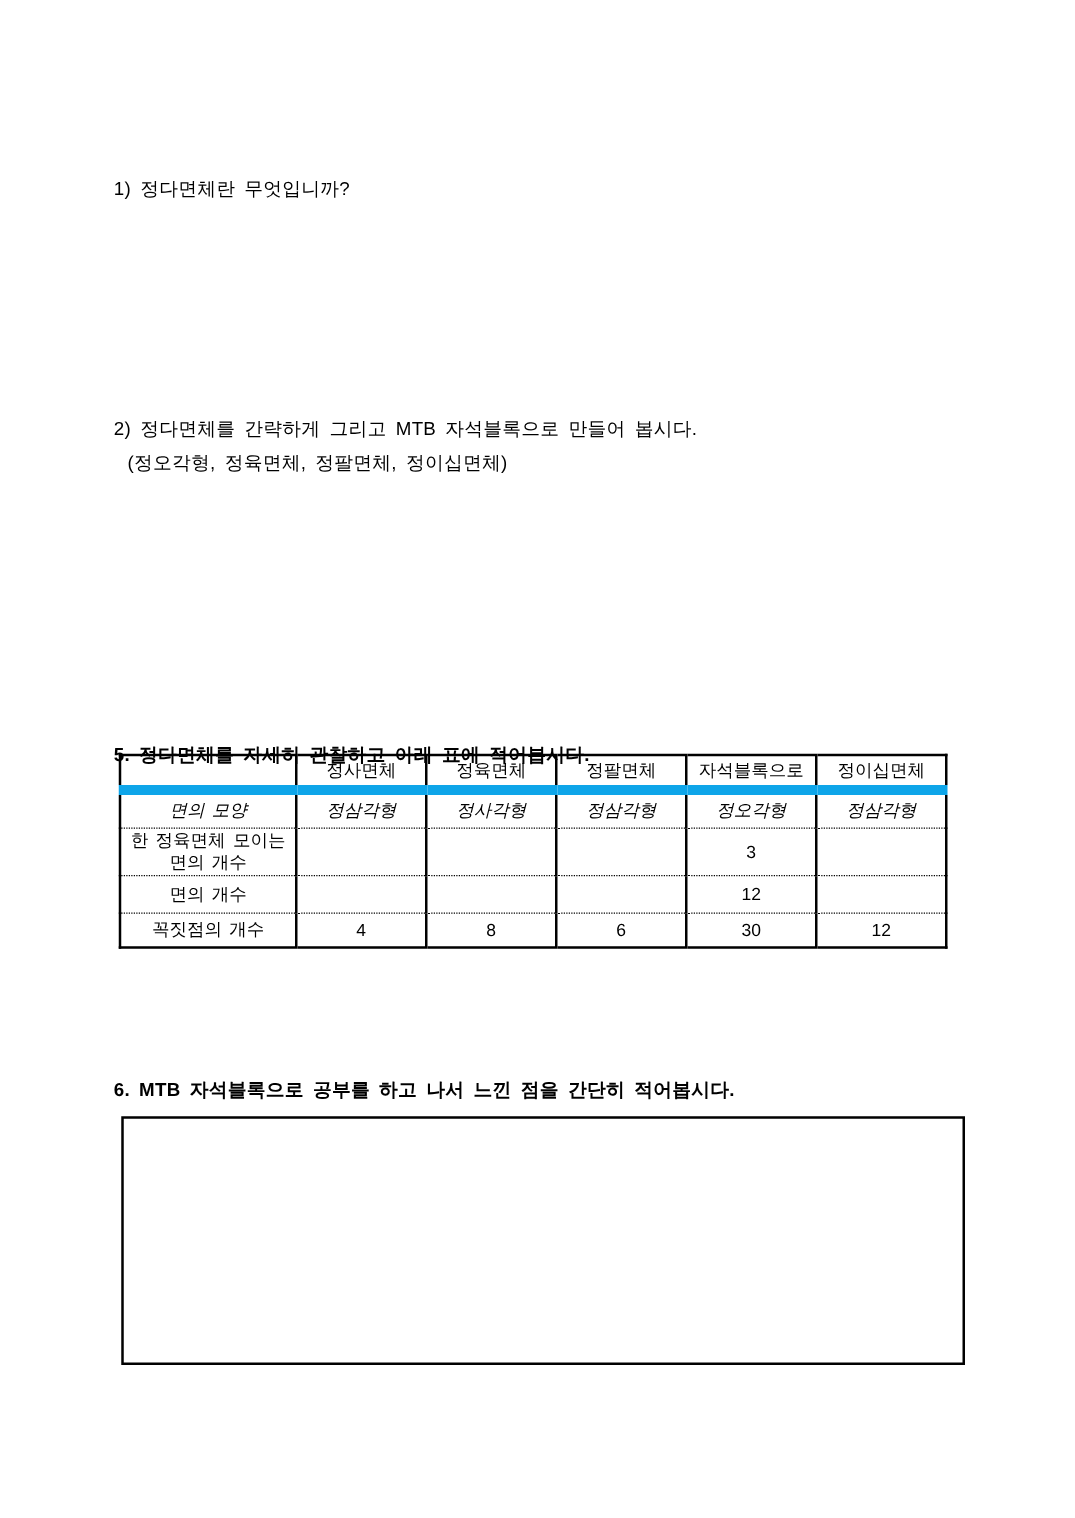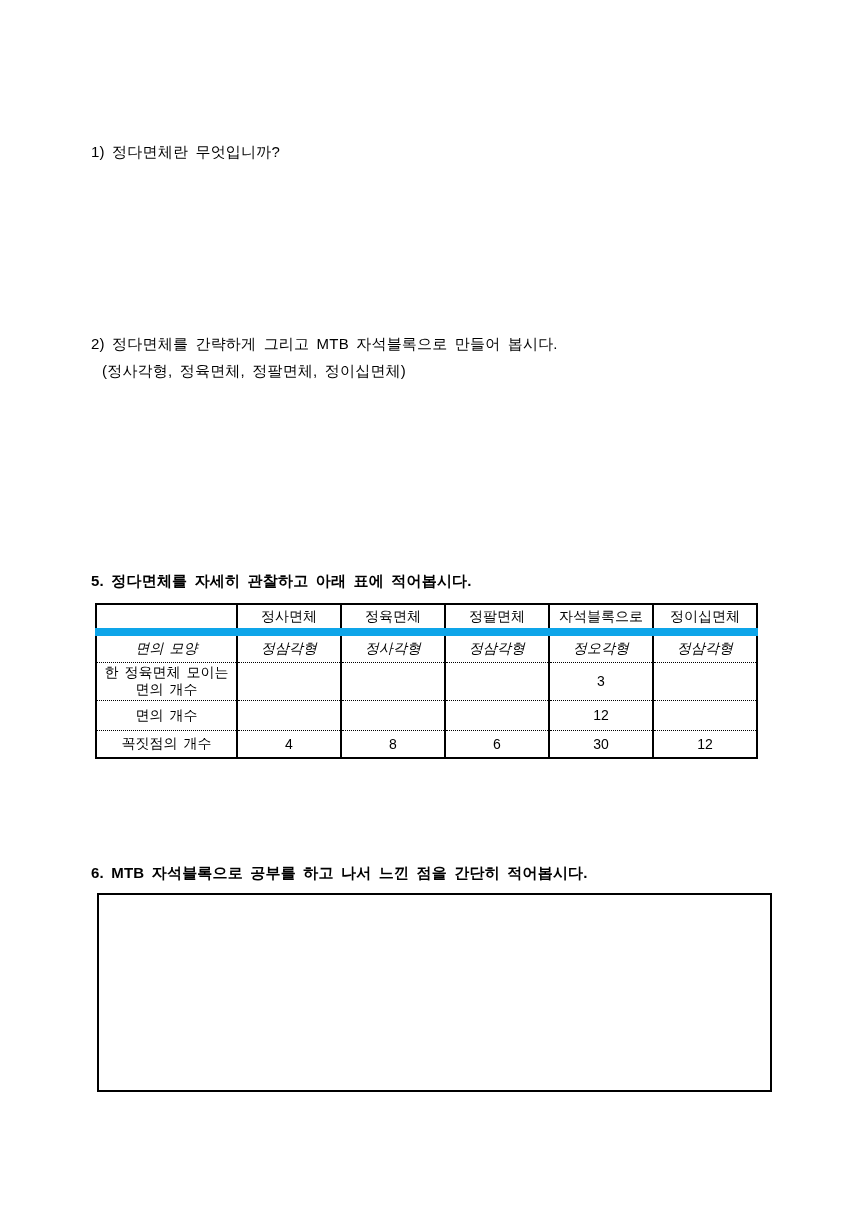--- a/index.html
+++ b/index.html
@@ -78,23 +78,23 @@
 </head>
 <body>
 
 <div class="page">
 
 
   <div class="line" style="top:143px">1) 정다면체란 무엇입니까?</div>
 
   <div class="line" style="top:335px">2) 정다면체를 간략하게 그리고 MTB 자석블록으로 만들어 봅시다.</div>
 
-  <div class="line" style="top:362px; left:102px">(정사각형, 정육면체, 정팔면체, 정이십면체)</div>
+  <div class="line" style="top:362px; left:102px">(정오각형, 정육면체, 정팔면체, 정이십면체)</div>
 
-  <div class="line bold" style="top:572px">5. 정다면체를 자세히 관찰하고 아래 표에 적어봅시다.</div>
+  <div class="line bold" style="top:596px">5. 정다면체를 자세히 관찰하고 아래 표에 적어봅시다.</div>
 
   <table class="ptable">
     <colgroup>
       <col class="c0">
         <col class="cn">
         <col class="cn">
         <col class="cn">
         <col class="cn">
         <col class="cn">
     </colgroup>

